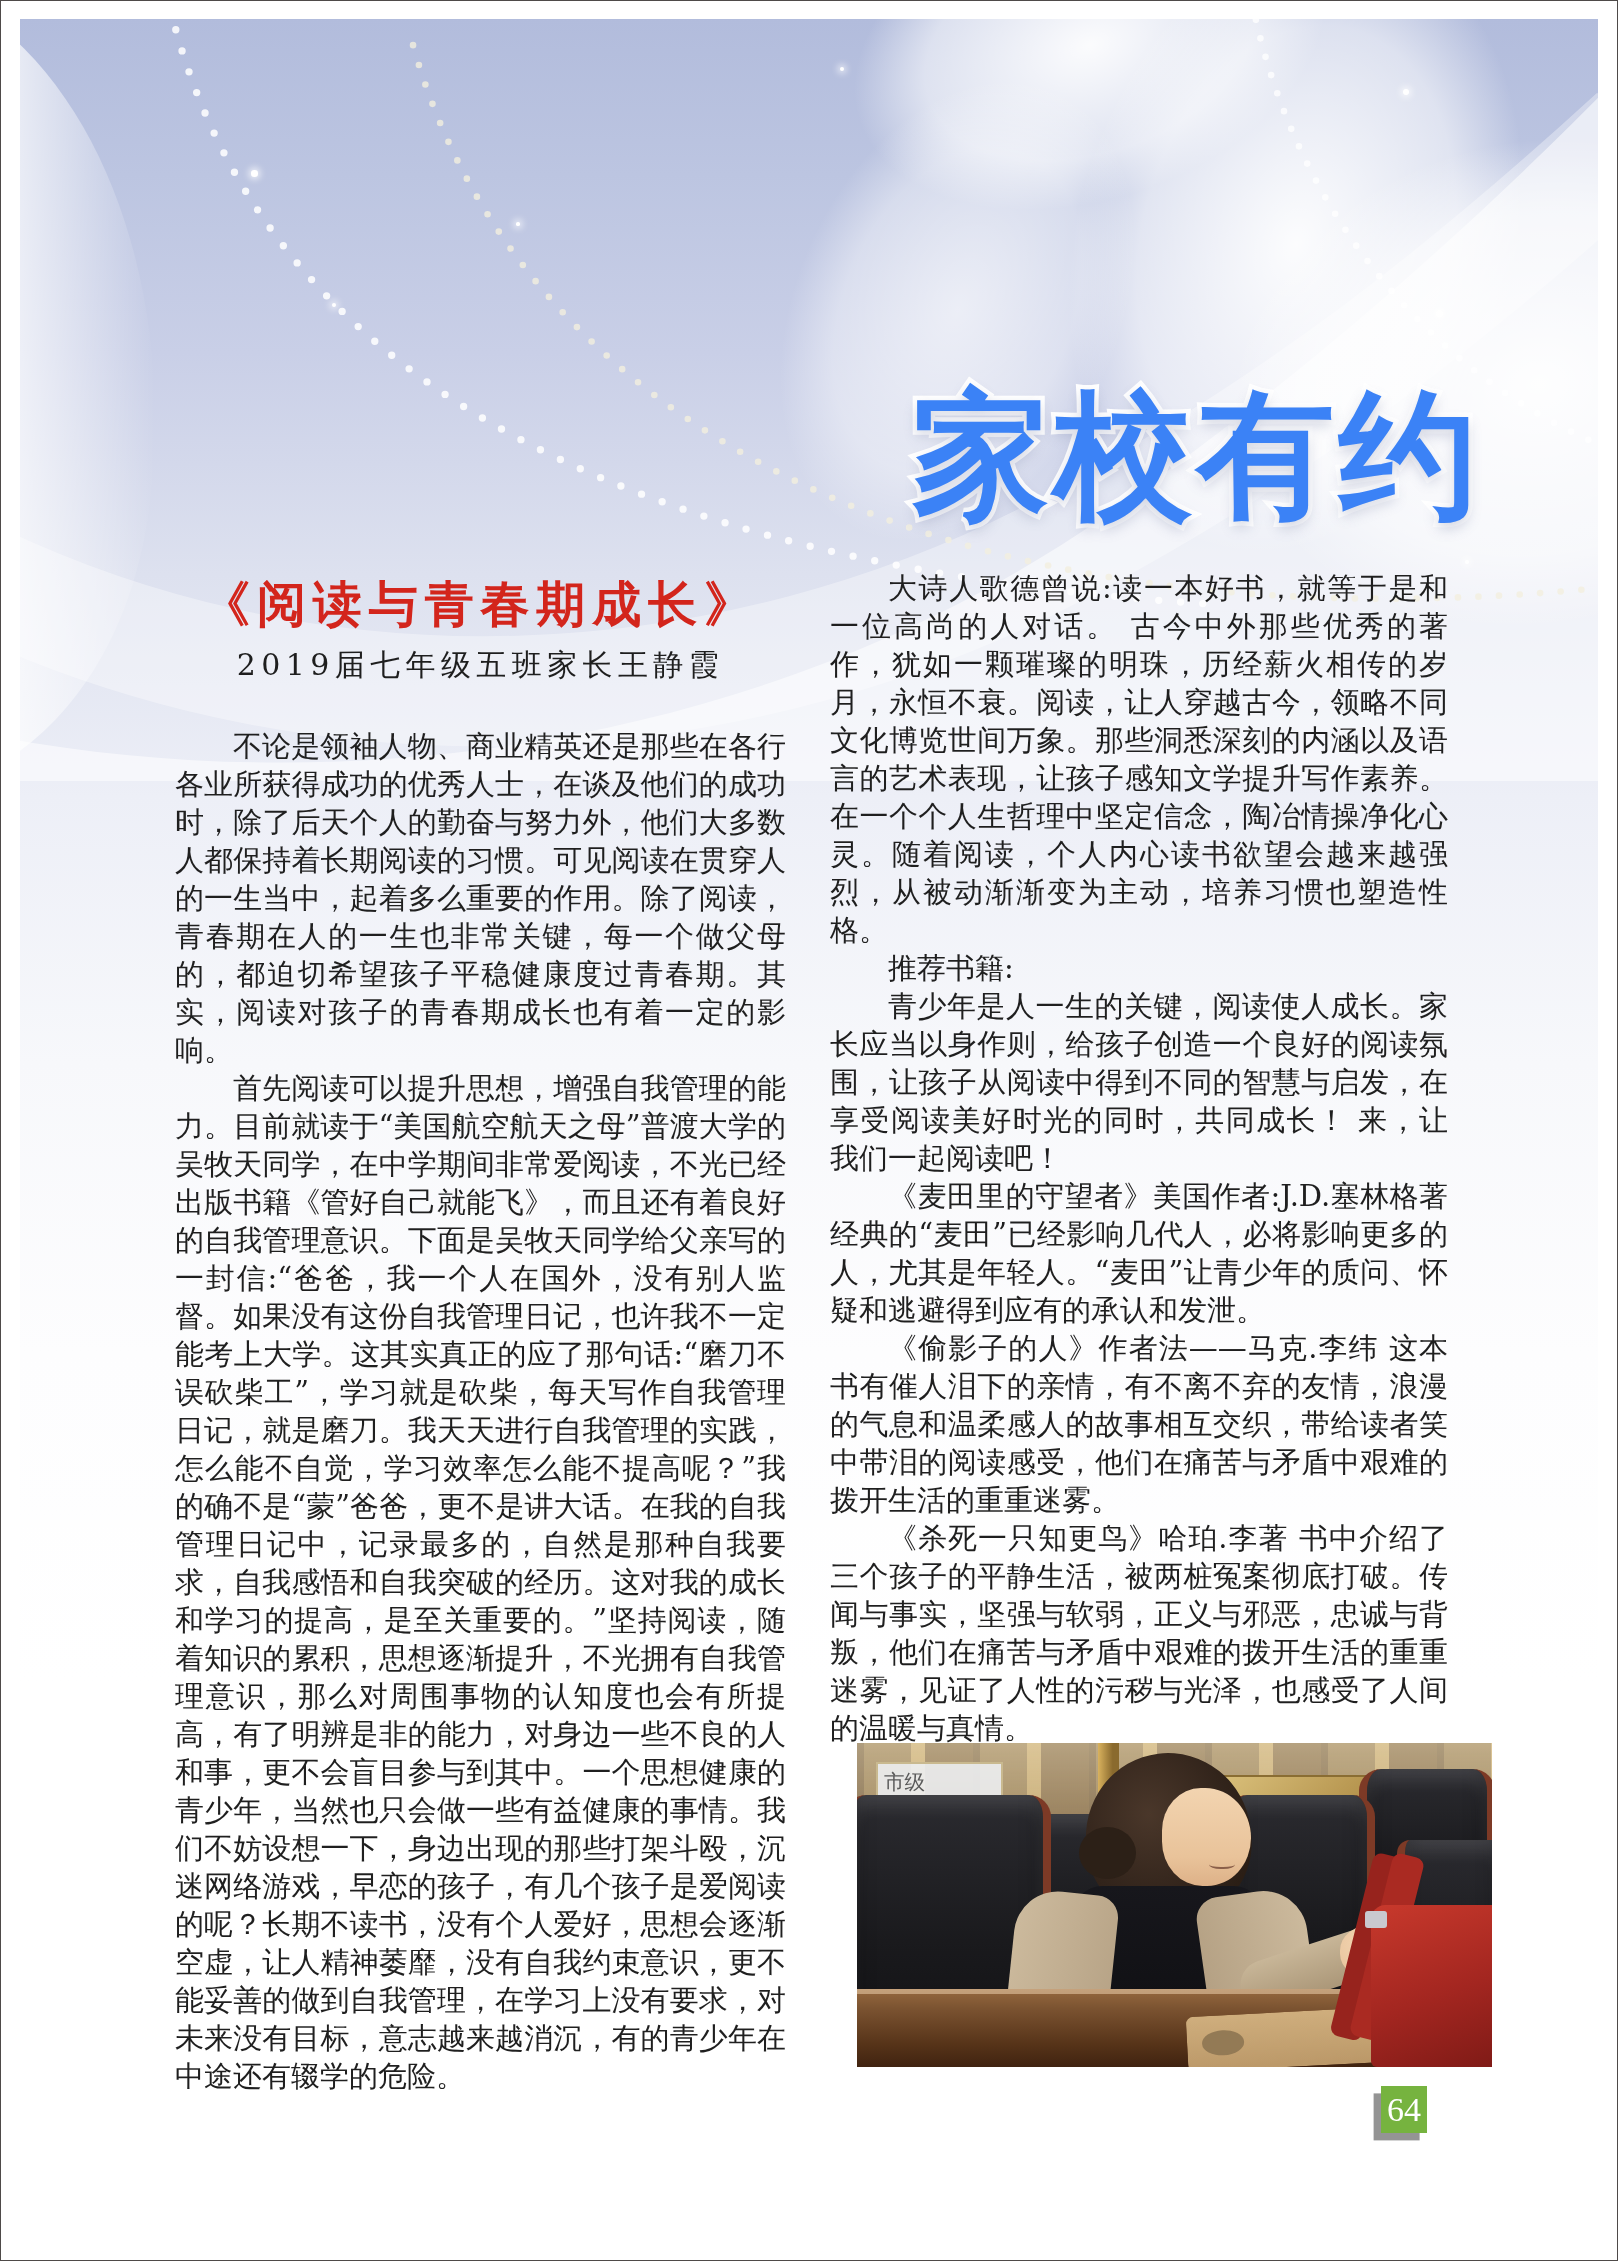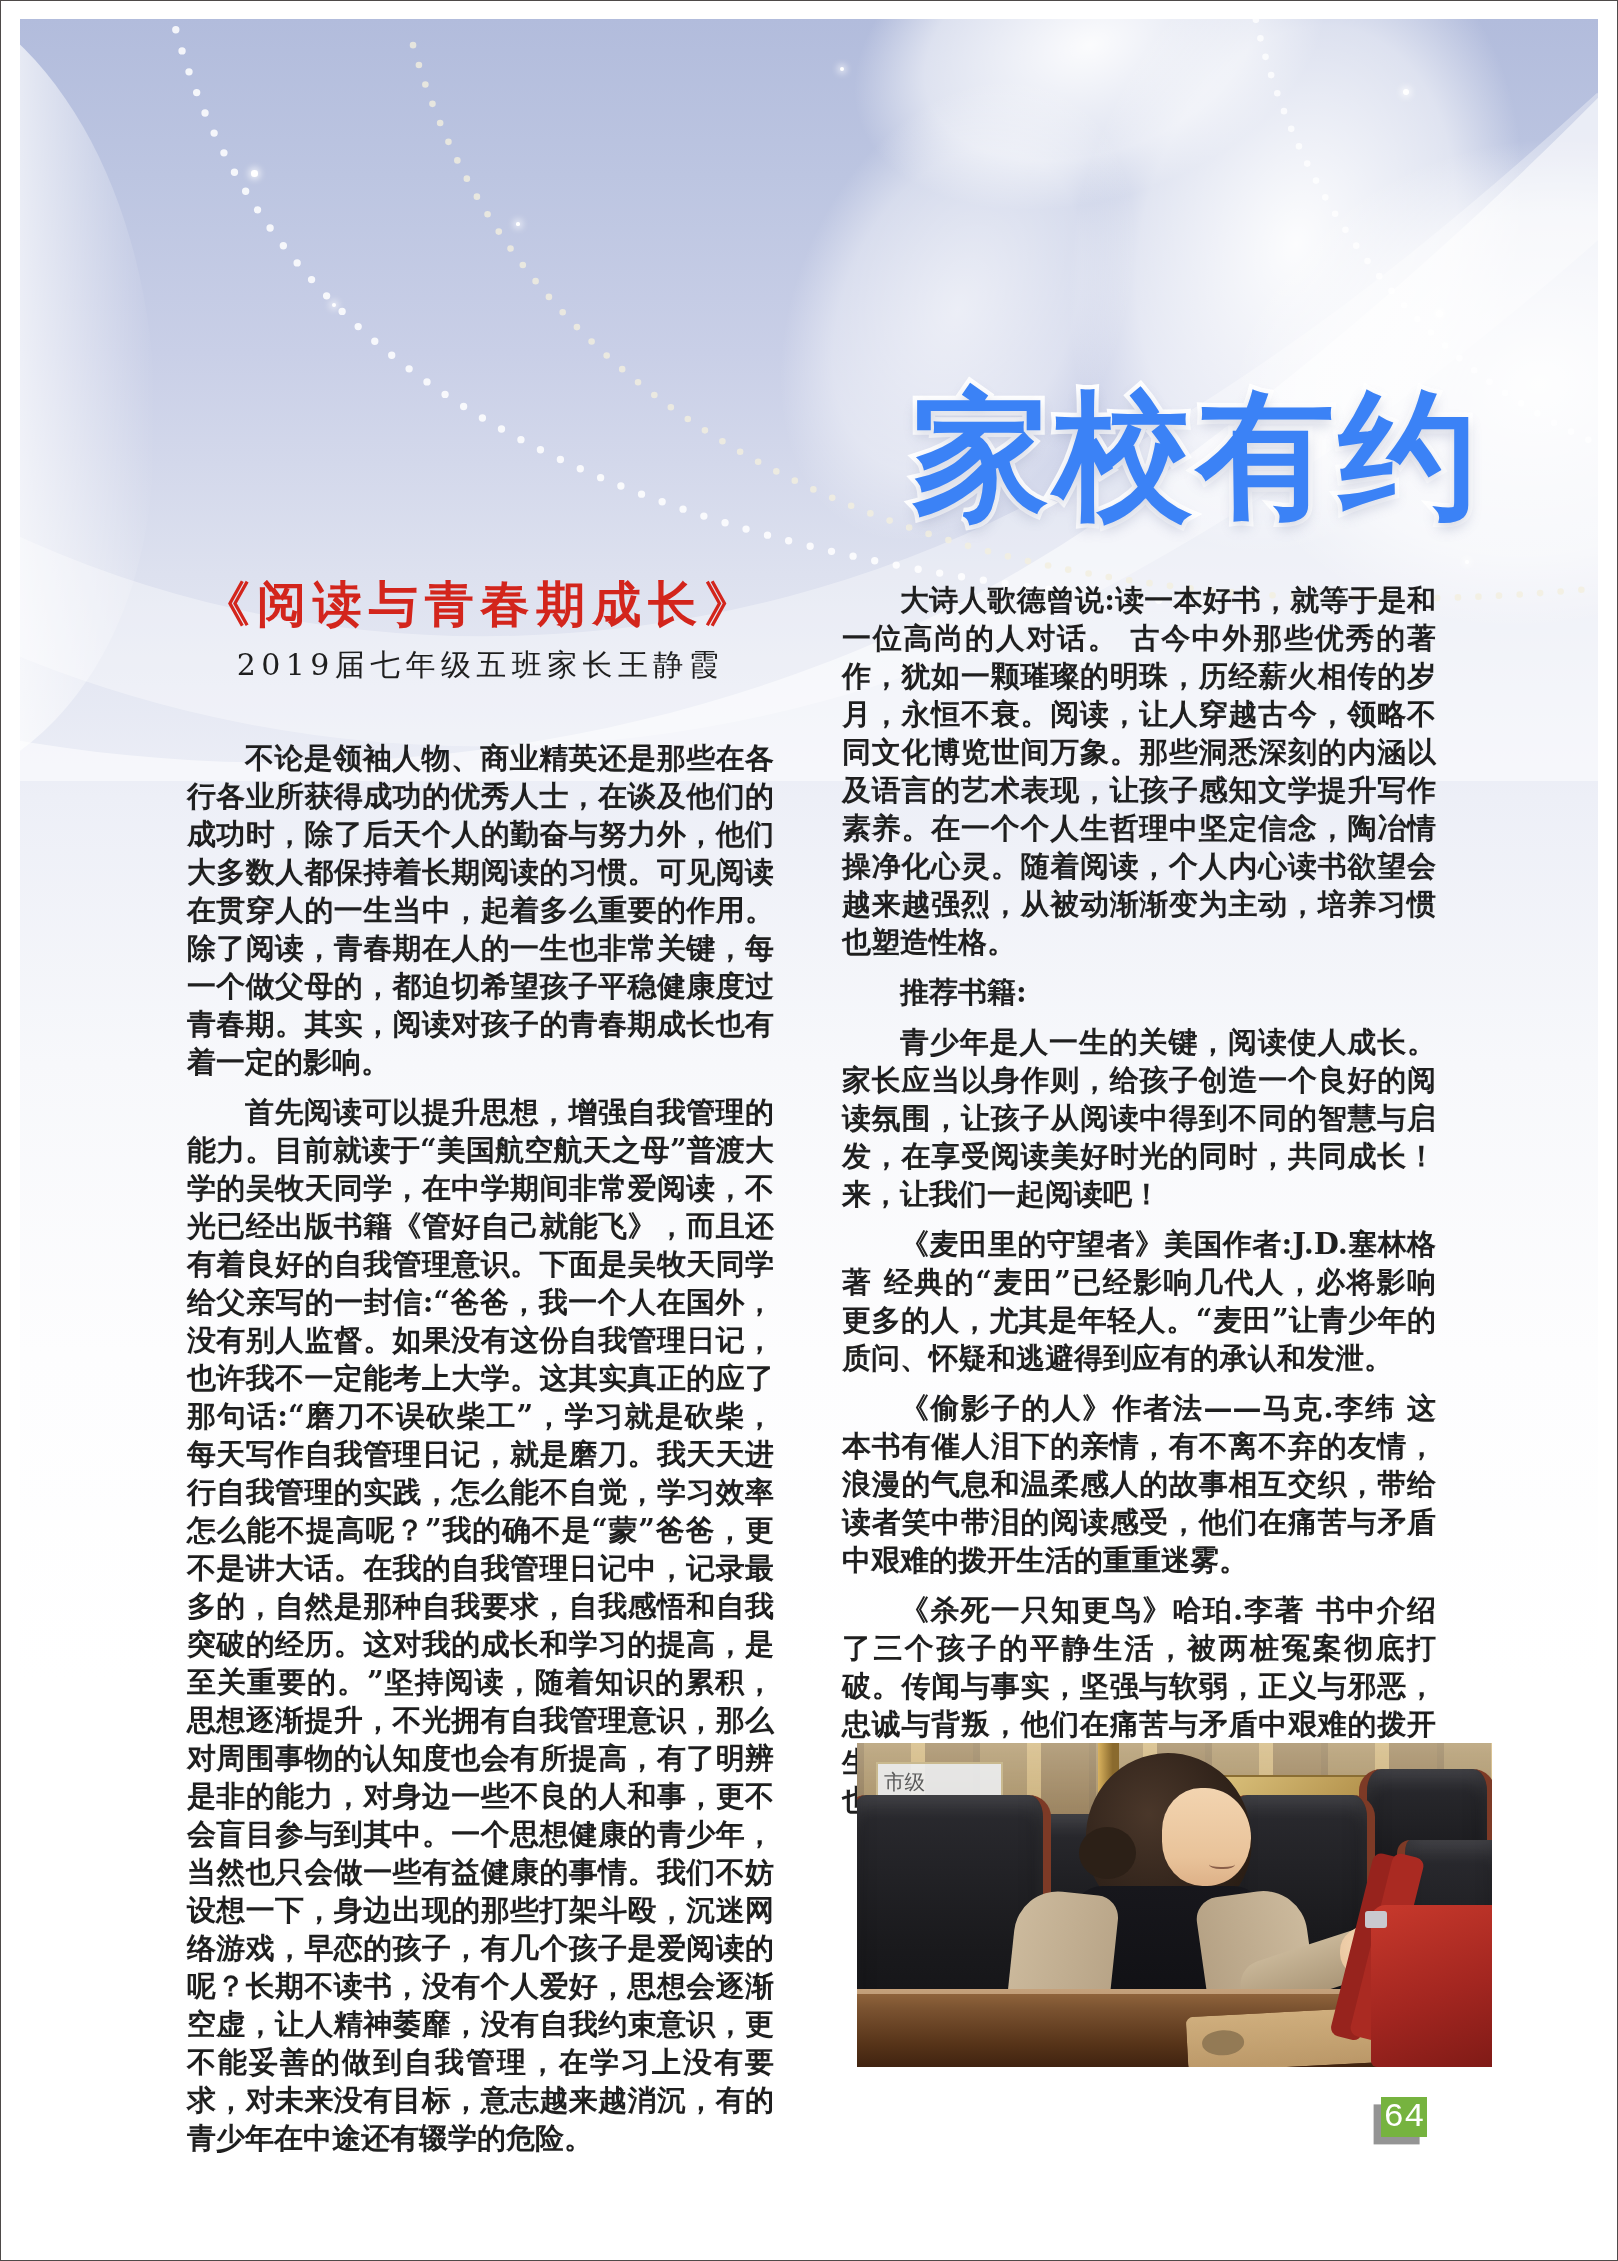--- a/index.html
+++ b/index.html
@@ -40,21 +40,21 @@
     color:#d3251c;text-align:center;letter-spacing:0.14em;
     white-space:nowrap;
   }
   .byline{
     position:absolute;left:174px;top:642px;width:611px;
     font-size:30px;line-height:44px;color:#1e1e1e;
     text-align:center;letter-spacing:0.18em;white-space:nowrap;
   }
 
   .col{position:absolute;color:#1f1f1f;font-size:29px;line-height:38px;text-align:justify;}
-  .col p{margin:12px;text-indent:2em;font-weight:bold;}
+  .col p{margin:0;text-indent:2em;}
   .col-left{left:174px;top:726px;width:611px;}
   .col-right{left:829px;top:568px;width:618px;}
 
   
   .photo{
     position:absolute;left:856px;top:1742px;width:635px;height:324px;
     overflow:hidden;background:#b9a98f;
   }
   .photo *{position:absolute;}
   .wall{
@@ -157,27 +157,27 @@
     border-radius:14.7px 14.7px 5.9px 5.9px;
   }
   .bag-strap{
     right:14%;bottom:8%;width:5%;height:58%;
     background:#aa2a22;border-radius:8.8px;transform:rotate(14deg);
     box-shadow:-19px 4.4px 0 0 #97231d;
   }
   .bag-buckle{right:16.5%;top:52%;width:3.5%;height:5%;background:#c9c9cf;border-radius:2.9px;}
 
   .page-badge{
-    position:absolute;left:1380px;top:2085px;width:46px;height:40px;
+    position:absolute;left:1380px;top:2085px;width:46px;height:47px;
     background:#76b33f;
     box-shadow:-7.4px 7.4px 0 0 #949494;
     color:#ffffff;
-    font-family:Liberation Mono, monospace;
+    font-family:Liberation Serif, serif;
     font-size:34px;font-weight:500;
-    display:flex;align-items:center;justify-content:center;margin-top:11px;
+    display:flex;align-items:center;justify-content:center;
   }
 </style>
 </head>
 <body>
 
 <div class="page">
   <div class="bg"></div>
 
   <svg class="deco" width="1618" height="780" viewBox="0 0 2199 1060">
     <defs>

